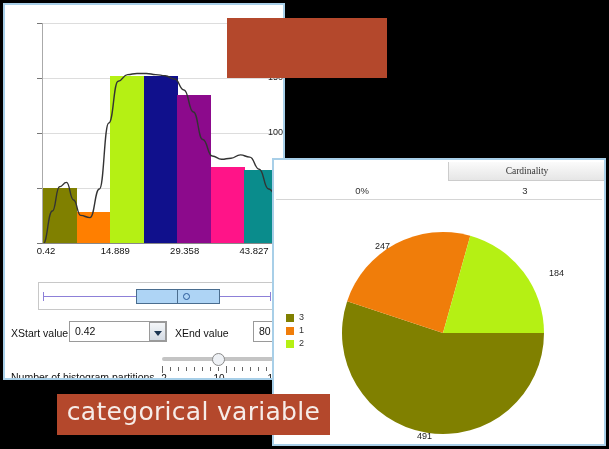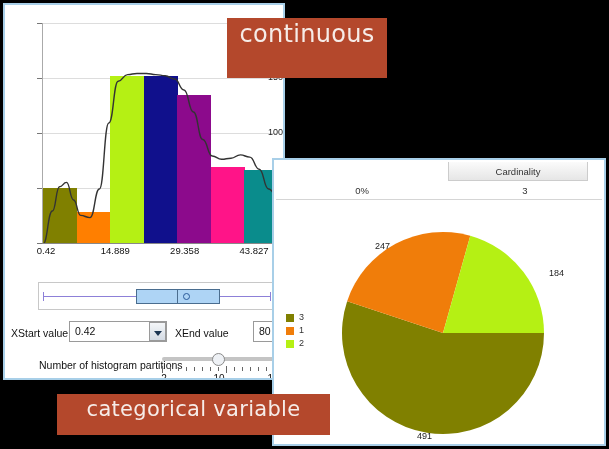--- a/index.html
+++ b/index.html
@@ -57,21 +57,21 @@
     z-index:40;
   }
   #callout-continuous{
     left:227px;top:18px;width:160px;height:60px;
     font-size:24px;
     padding-top:4px;
     box-sizing:border-box;
   }
   #callout-categorical{
     left:57px;top:394px;width:273px;height:41px;
-    font-size:21px;
+    font-size:25px;
     padding-top:4px;
     box-sizing:border-box;
   }
 
   
   #boxplot-wrap{
     position:absolute;left:33px;top:277px;width:238px;height:28px;
     background:#ffffff;border:1px solid #c8c8c8;box-sizing:border-box;
   }
   #bp-line{position:absolute;left:4px;top:13px;width:228px;height:1px;background:#8d80d8;}
@@ -204,21 +204,21 @@
     <span class="field-label" style="left:2px;">XStart value</span>
     <div class="textbox" style="left:60px;width:98px;">0.42</div>
     <div id="xstart-combo-btn">
       <span class="caret"></span>
     </div>
     <span class="field-label" style="left:166px;">XEnd value</span>
     <div class="textbox" style="left:244px;width:56px;">80</div>
   </div>
 
   <div id="slider-row">
-    <span class="field-label" style="left:2px;top:6px;margin-left:28px;">Number of histogram partitions</span>
+    <span class="field-label" style="left:2px;top:18px;">Number of histogram partitions</span>
     <div id="slider-track"></div>
     <div id="slider-thumb"></div>
     <div id="tickstrip">
         <div class="minitick major" style="left: 0px;"></div>
         <div class="minitick" style="left: 8px;"></div>
         <div class="minitick" style="left: 16px;"></div>
         <div class="minitick" style="left: 24px;"></div>
         <div class="minitick" style="left: 32px;"></div>
         <div class="minitick" style="left: 40px;"></div>
         <div class="minitick" style="left: 48px;"></div>
@@ -234,21 +234,21 @@
       </div>
     <span class="slabel" style="left:143px;">2</span>
     <span class="slabel" style="left:198px;">10</span>
     <span class="slabel" style="left:252px;">18</span>
   </div>
 </div>
 
 <div id="pie-panel">
 
   <div id="stat-table">
-    <div class="th" style="left:172px;width:140px;">Cardinality</div>
+    <div class="th" style="left:172px;width:158px;font-family:Liberation Serif, serif;">Cardinality</div>
     <div class="td" style="left:0px;width:172px;">0%</div>
     <div class="td" style="left:172px;width:154px;">3</div>
   </div>
 
   <svg id="pie-svg" width="206" height="206" viewBox="0 0 206 206">
       <path d="M103,103 L204.00,103.00 A101,101 0 1 1 7.15,71.15 Z" fill="#808000"></path>
       <path d="M103,103 L7.15,71.15 A101,101 0 0 1 130.26,5.75 Z" fill="#f07d0a"></path>
       <path d="M103,103 L130.26,5.75 A101,101 0 0 1 204.00,103.00 Z" fill="#b5f014"></path>
     </svg>
 
@@ -268,16 +268,15 @@
         <span class="legend-text">1</span>
       </div>
       <div class="legend-row">
         <span class="legend-swatch" style="background: rgb(181, 240, 20);"></span>
         <span class="legend-text">2</span>
       </div>
     </div>
 </div>
 
 <div class="callout" id="callout-continuous">
-  <div>continuous</div>
 </div>
 
 <div class="callout" id="callout-categorical">categorical variable</div>
 
 </body></html>

